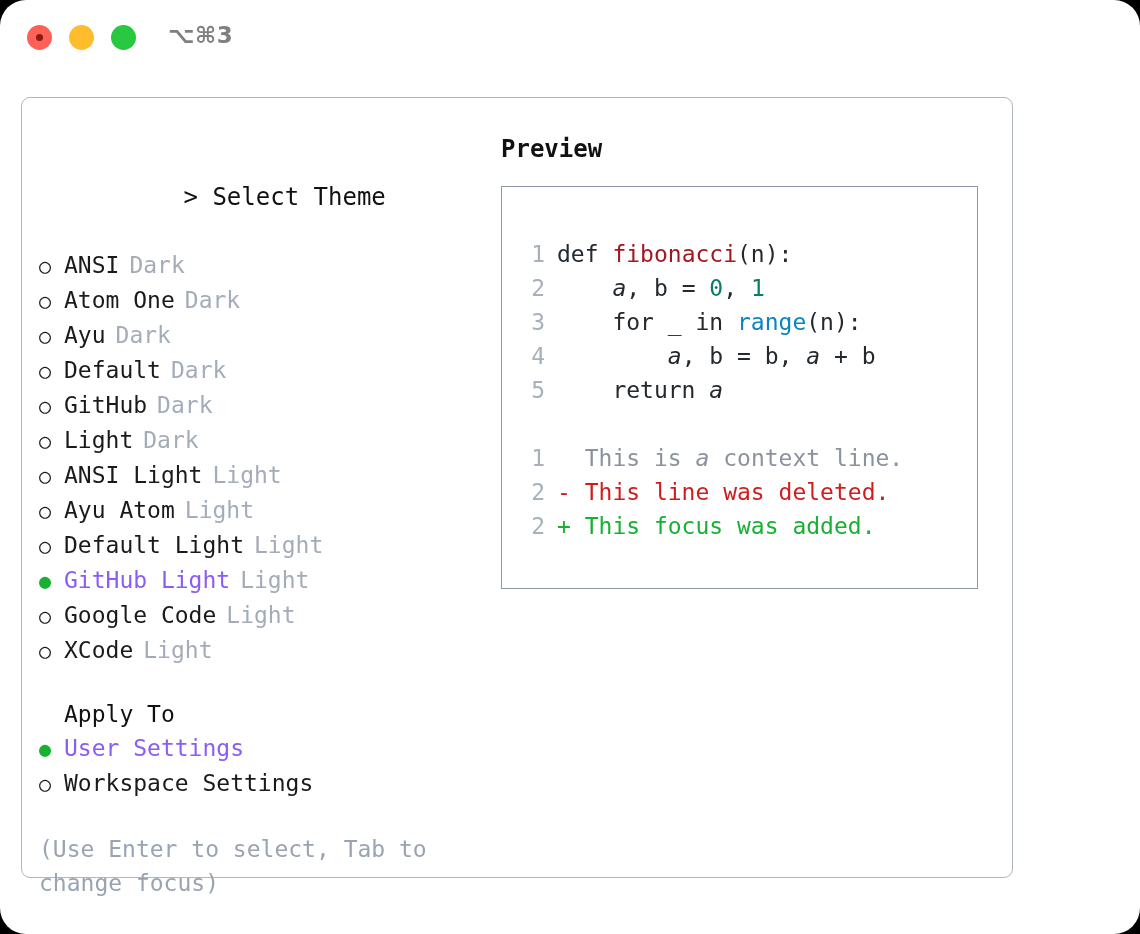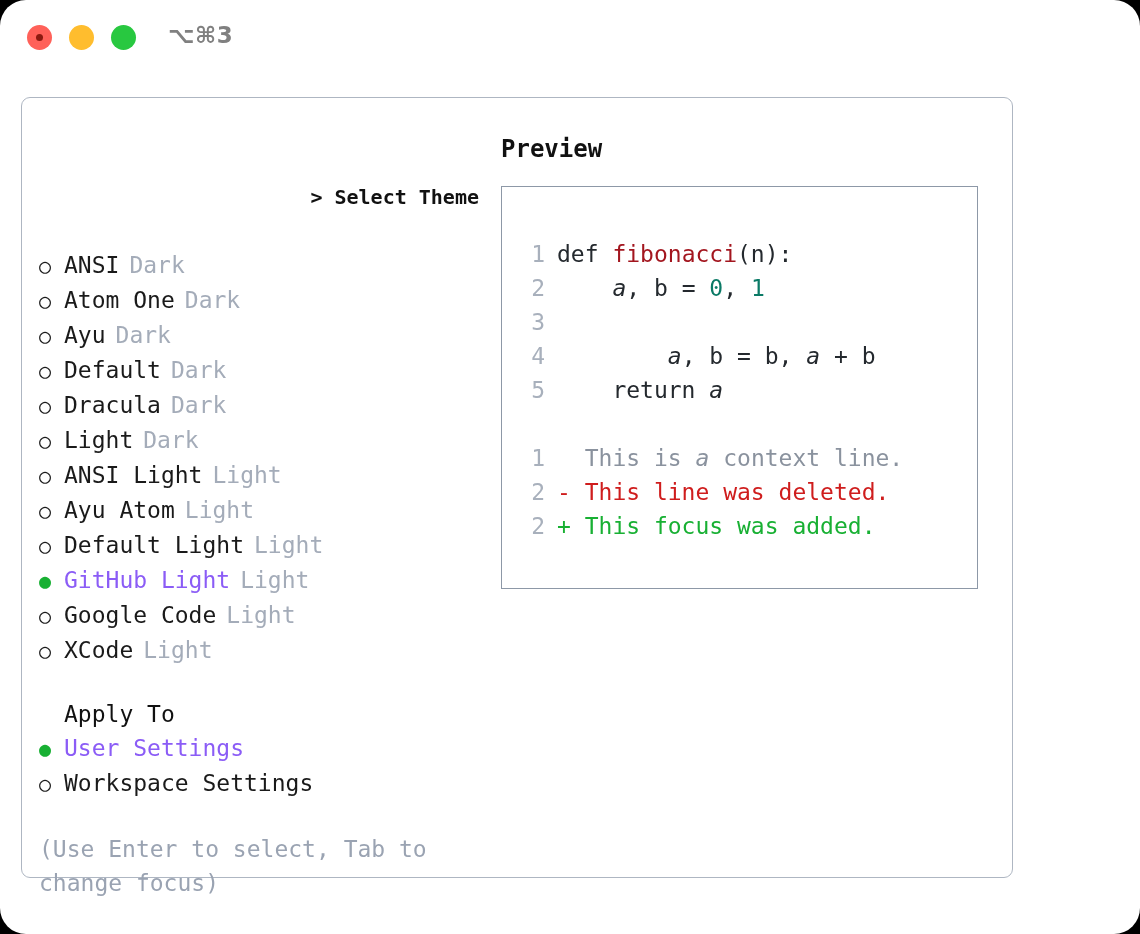--- a/index.html
+++ b/index.html
@@ -91,26 +91,25 @@
 
   
   .left-col {
     position: absolute;
     left: 17px;
     top: 48px;
     width: 440px;
   }
 
   .section-head {
-    font-size: 20px;
-    font-weight: bold;
+    font-size: 24px;
+    font-weight: normal;
     color: #111111;
     line-height: 34px;
     white-space: pre;
-    text-align: right;
   }
   .section-head .caret { color: #111111; }
 
   .opt-row {
     display: flex;
     align-items: baseline;
     font-size: 23px;
     line-height: 34px;
     white-space: pre;
   }
@@ -224,21 +223,21 @@
 
         <div class="section-head">
           <span class="caret">&gt;</span><span> </span><span>Select Theme</span>
         </div>
 
         <div id="theme-list">
             <div class="opt-row"><span class="radio">○</span><span class="opt-label">ANSI</span><span class="opt-kind">Dark</span></div>
             <div class="opt-row"><span class="radio">○</span><span class="opt-label">Atom One</span><span class="opt-kind">Dark</span></div>
             <div class="opt-row"><span class="radio">○</span><span class="opt-label">Ayu</span><span class="opt-kind">Dark</span></div>
             <div class="opt-row"><span class="radio">○</span><span class="opt-label">Default</span><span class="opt-kind">Dark</span></div>
-            <div class="opt-row"><span class="radio">○</span><span class="opt-label">Dracula</span><span class="opt-kind">Dark</span></div>
+            <div class="opt-row"><span class="radio">○</span><span class="opt-label">GitHub</span><span class="opt-kind">Dark</span></div>
             <div class="opt-row"><span class="radio">○</span><span class="opt-label">Light</span><span class="opt-kind">Dark</span></div>
             <div class="opt-row"><span class="radio">○</span><span class="opt-label">ANSI Light</span><span class="opt-kind">Light</span></div>
             <div class="opt-row"><span class="radio">○</span><span class="opt-label">Ayu Atom</span><span class="opt-kind">Light</span></div>
             <div class="opt-row"><span class="radio">○</span><span class="opt-label">Default Light</span><span class="opt-kind">Light</span></div>
             <div class="opt-row selected"><span class="radio on">●</span><span class="opt-label">GitHub Light</span><span class="opt-kind">Light</span></div>
             <div class="opt-row"><span class="radio">○</span><span class="opt-label">Google Code</span><span class="opt-kind">Light</span></div>
             <div class="opt-row"><span class="radio">○</span><span class="opt-label">XCode</span><span class="opt-kind">Light</span></div>
           </div>
 
         <div class="spacer-sm"></div>
@@ -255,21 +254,21 @@
         <div class="hint">(Use Enter to select, Tab to change focus)</div>
       </div>
 
       <div class="right-col">
         <div class="preview-head">Preview</div>
 
         <div class="preview-box">
           <div class="code" id="code-block">
               <div class="code-line"><span class="lineno">1</span><span><span class="ctext">def </span><span class="tok-fn">fibonacci</span><span class="ctext">(n):</span></span></div>
               <div class="code-line"><span class="lineno">2</span><span><span class="ctext">    </span><span class="tok-var">a</span><span class="ctext">, b = </span><span class="tok-num">0</span><span class="ctext">, </span><span class="tok-num">1</span></span></div>
-              <div class="code-line"><span class="lineno">3</span></div>
+              <div class="code-line"><span class="lineno">3</span><span><span class="ctext">    for _ in </span><span class="tok-build">range</span><span class="ctext">(n):</span></span></div>
               <div class="code-line"><span class="lineno">4</span><span><span class="ctext">        </span><span class="tok-var">a</span><span class="ctext">, b = b, </span><span class="tok-var">a</span><span class="ctext"> + b</span></span></div>
               <div class="code-line"><span class="lineno">5</span><span><span class="ctext">    return </span><span class="tok-var">a</span></span></div>
               <div class="blank-line"></div>
               <div class="code-line"><span class="lineno">1</span><span><span class="tok-dim">  This is </span><span class="tok-dim tok-var">a</span><span class="tok-dim"> context line.</span></span></div>
               <div class="code-line"><span class="lineno">2</span><span><span class="tok-del">- This line was deleted.</span></span></div>
               <div class="code-line"><span class="lineno">2</span><span><span class="tok-add">+ This focus was added.</span></span></div>
             </div>
         </div>
       </div>
 

